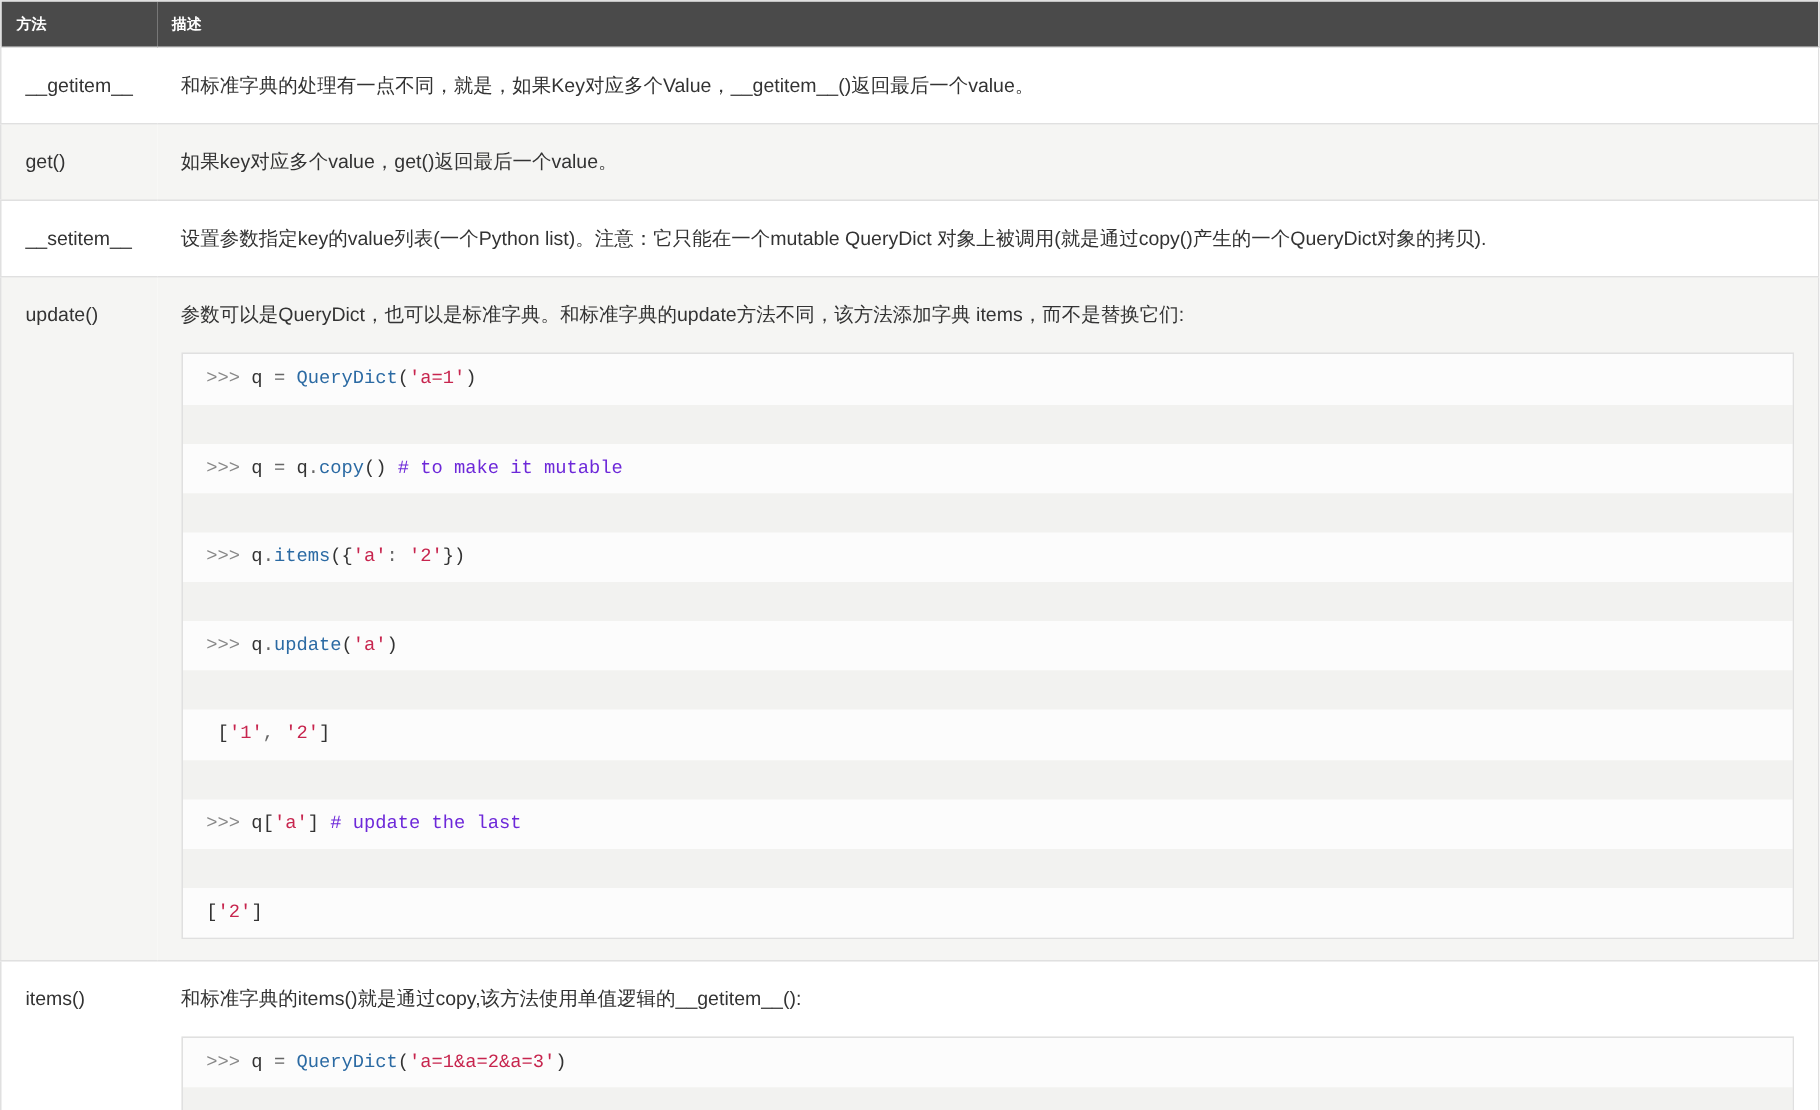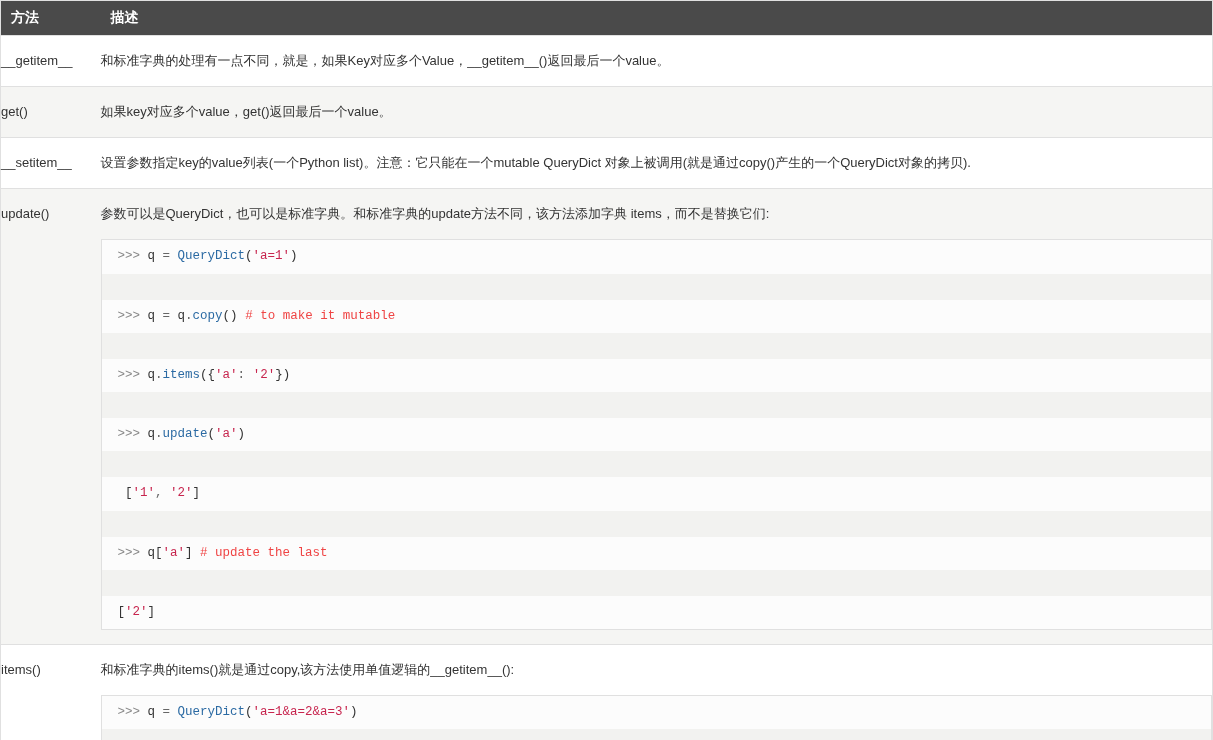--- a/index.html
+++ b/index.html
@@ -19,33 +19,33 @@
       border: 1px solid #e0e0e0;
     }
     thead tr {
       background: #4a4a4a;
       color: #fff;
     }
     th {
       text-align: left;
       padding: 8px 10px;
       font-weight: bold;
-      font-size: 14px;
+      font-size: 10px;
     }
     th.col-method {
       width: 100px;
     }
     tbody tr:nth-child(odd) {
       background: #fff;
     }
     tbody tr:nth-child(even) {
       background: #f5f5f3;
     }
     td {
-      padding: 14px 0;
+      padding: 14px 16px;
       vertical-align: top;
       border-top: 1px solid #e0e0e0;
       line-height: 1.7;
     }
     td.method {
       color: #333;
       width: 100px;
     }
     td.desc {
       color: #333;
@@ -71,21 +71,21 @@
     .codeblock .line.empty {
       padding: 6px 16px;
       min-height: 26px;
     }
     .tok-prompt { color: #888; }
     .tok-var { color: #333; }
     .tok-op { color: #666; }
     .tok-func { color: #2b6aa3; text-align: center; }
     .tok-str { color: #c7254e; }
     .tok-paren { color: #333; }
-    .tok-comment { color: #ef4444; }
+    .tok-comment { color: #6d28d9; }
     .tok-brace { color: #333; }
   </style>
 </head>
 <body>
 
 <table>
   <thead>
     <tr>
       <th class="col-method">方法</th>
       <th>描述</th>

